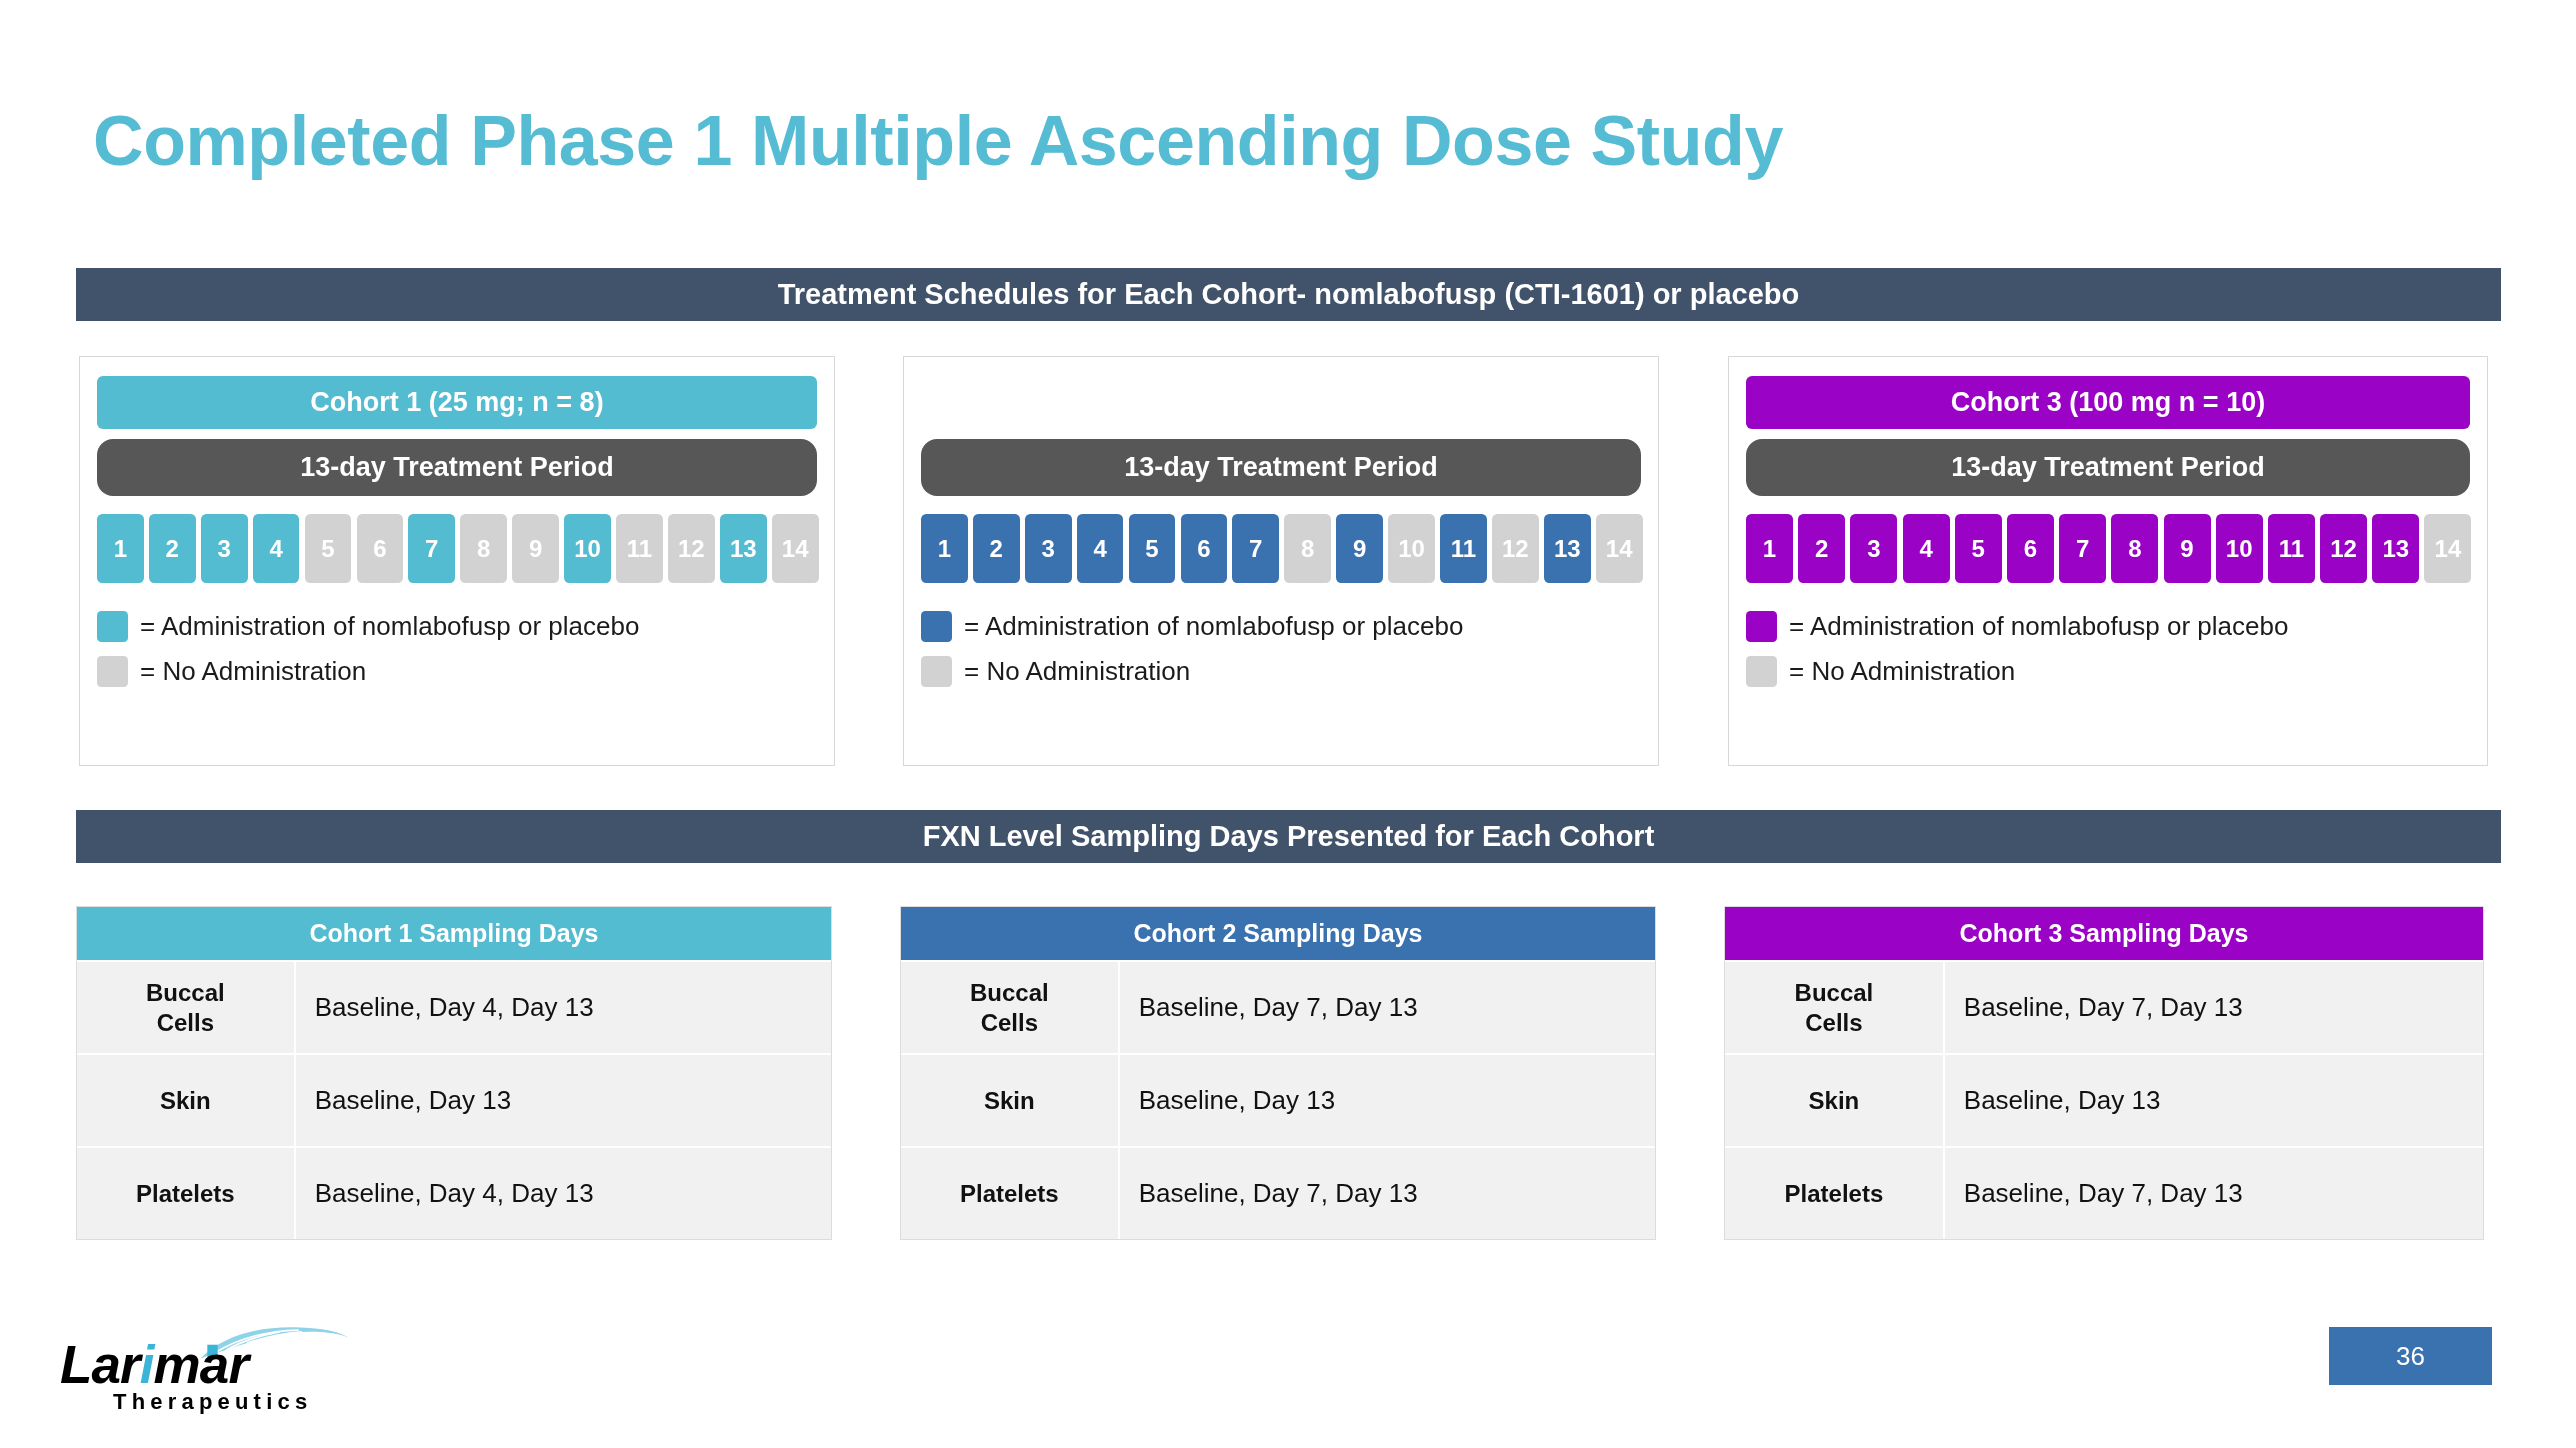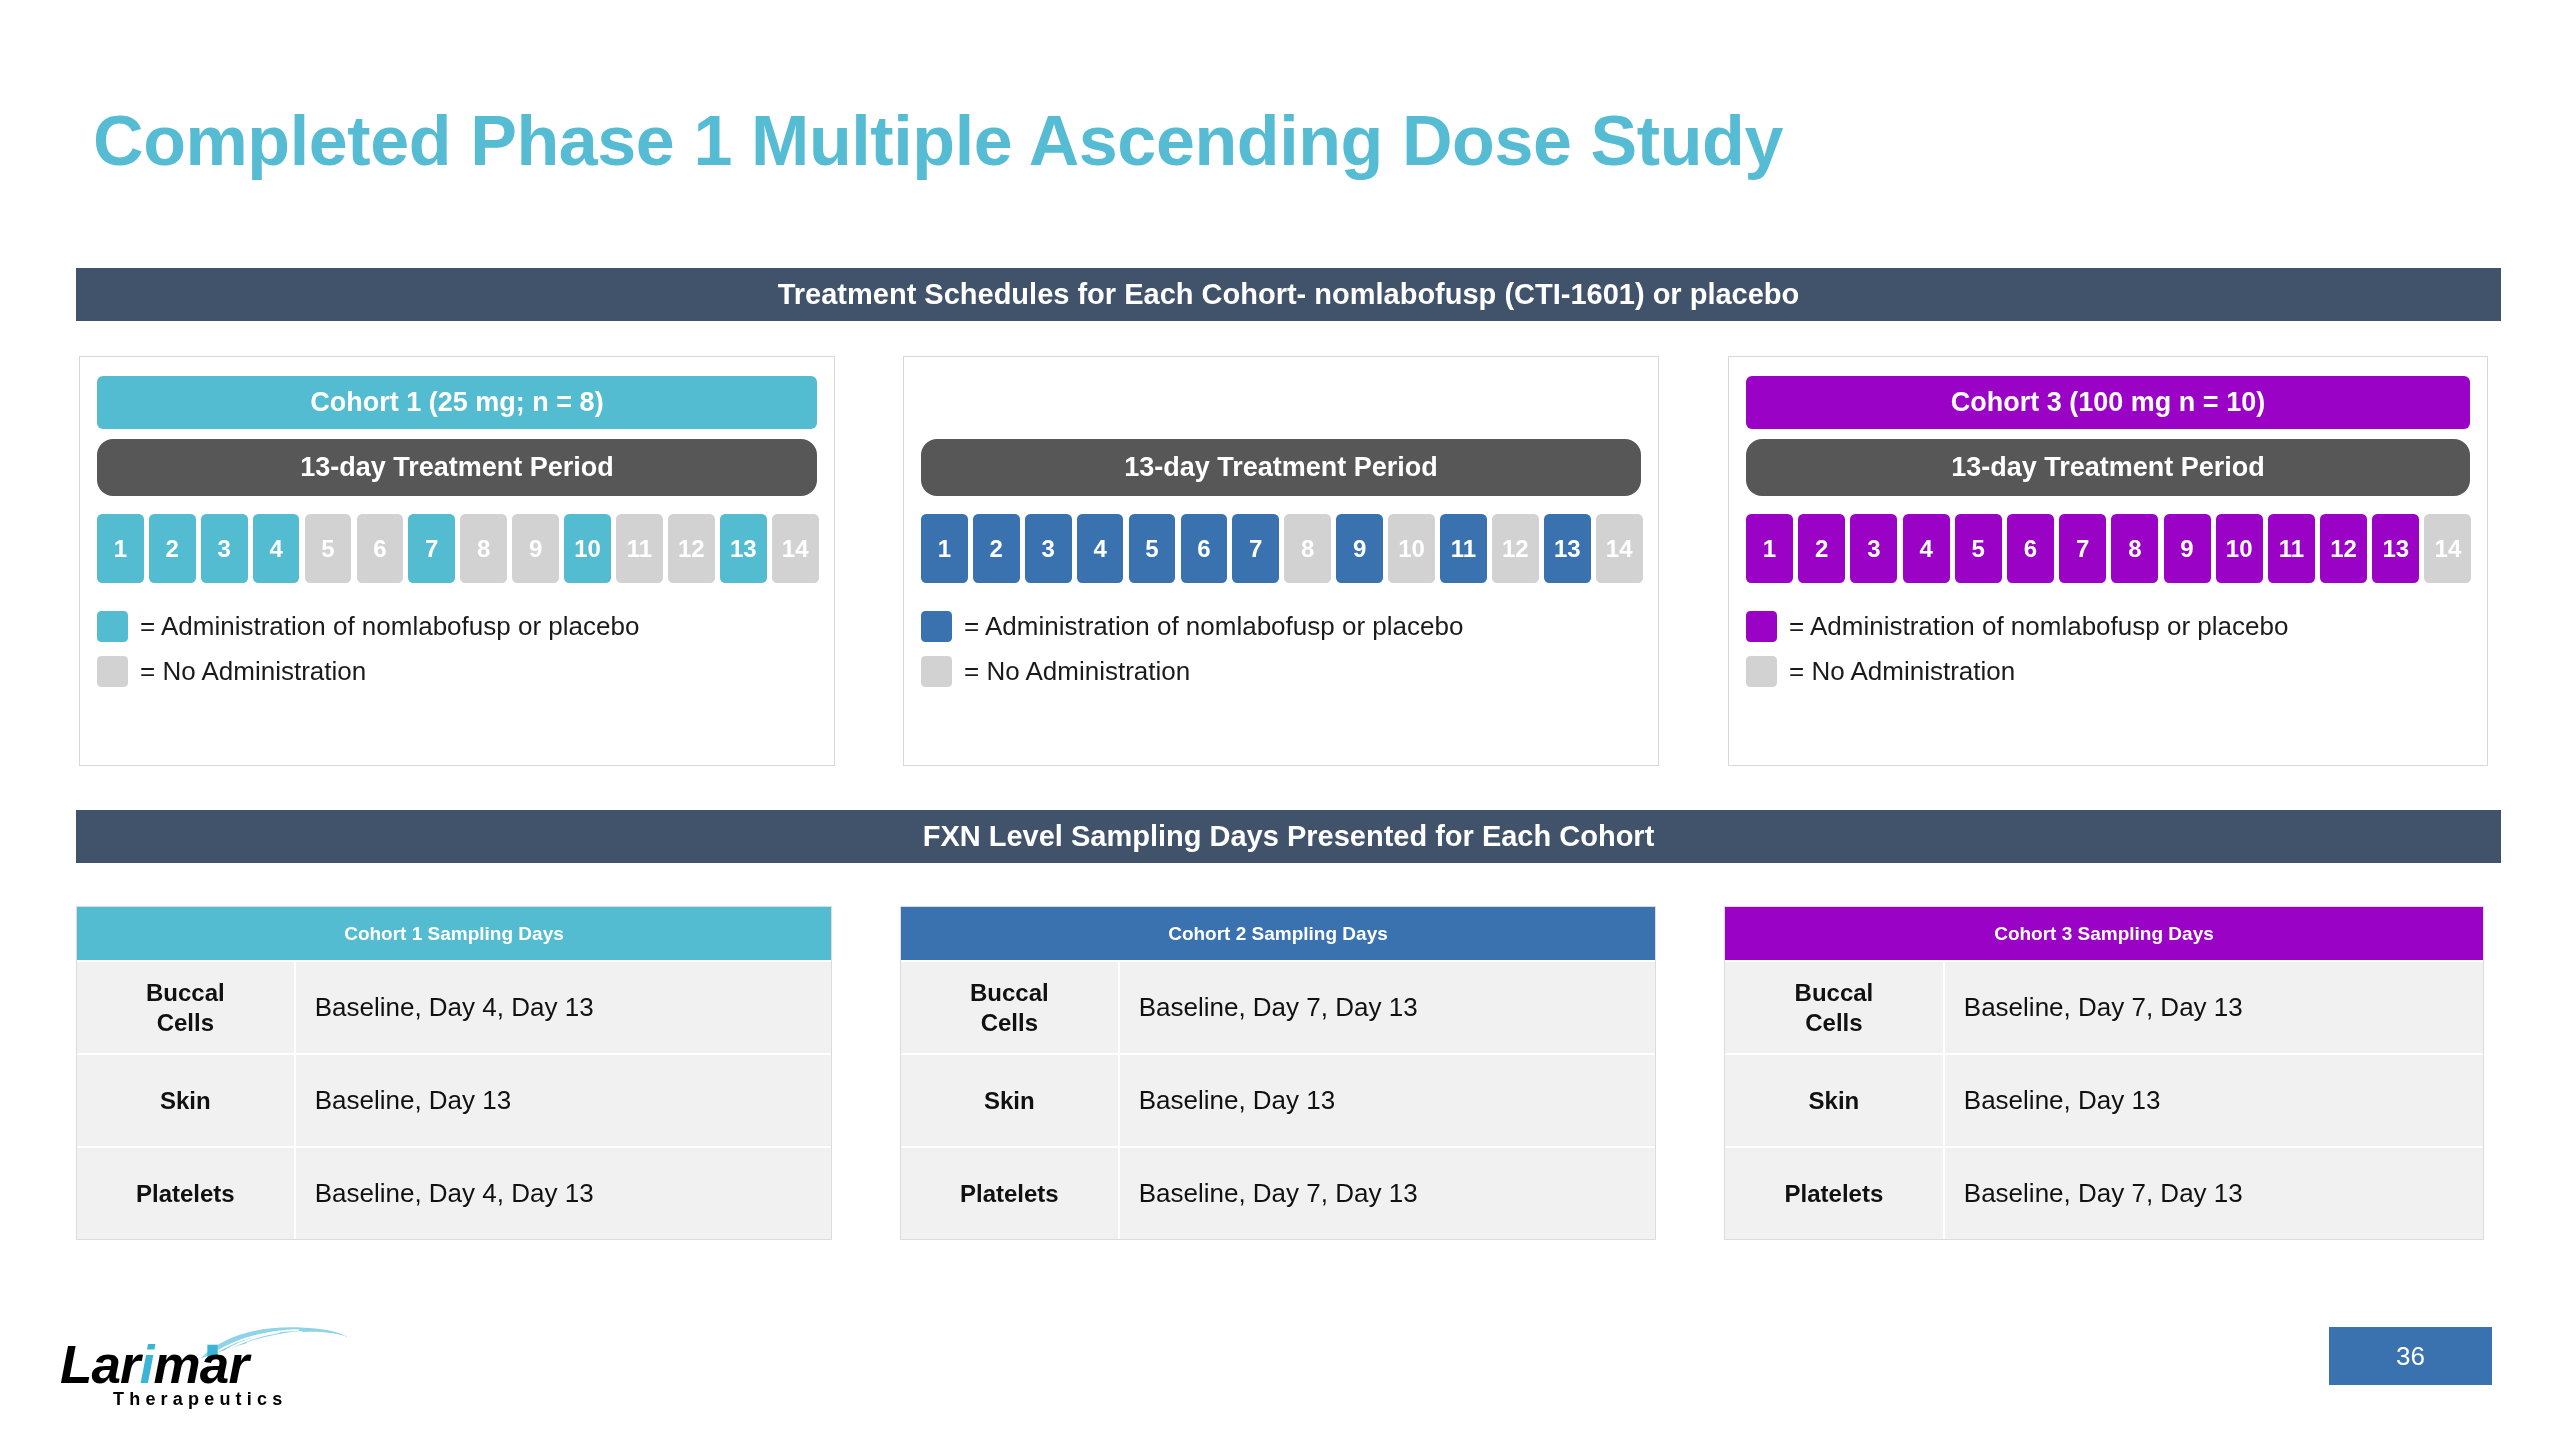--- a/index.html
+++ b/index.html
@@ -75,21 +75,21 @@
   .stable{
     position:absolute;top:0;width:756px;
     border:0.9px solid #dcdcdc;box-sizing:border-box;background:#ffffff;
   }
   .stable.c1{left:76px;}
   .stable.c2{left:900px;}
   .stable.c3{left:1724px;width:760px;}
   .stable-head{
     height:53px;color:#ffffff;
     display:flex;align-items:center;justify-content:center;
-    font-size:19px;font-weight:bold;
+    font-size:25px;font-weight:bold;
   }
   .srow{display:flex;height:91px;background:#f1f1f1;border-top:2.6px solid #ffffff;}
   .scell-label{
     width:29%;box-sizing:border-box;
     display:flex;align-items:center;justify-content:center;text-align:center;
     font-size:24px;font-weight:bold;color:#111111;line-height:1.22;
     border-right:2.6px solid #ffffff;
   }
   .scell-value{
     flex:1;box-sizing:border-box;
@@ -100,21 +100,21 @@
   
   .logo{position:absolute;left:60px;top:1322px;width:283px;height:94px;}
   .logo-word{
     position:absolute;left:0;top:12px;
     font-size:53px;font-weight:bold;font-style:italic;
     color:#000000;letter-spacing:-0.9px;
   }
   .logo-i{color:#3cb4d8;}
   .logo-sub{
     position:absolute;left:53px;top:67px;
-    font-size:18px;font-weight:bold;color:#000000;letter-spacing:5.2px;
+    font-size:22px;font-weight:bold;color:#000000;letter-spacing:5.2px;
   }
   .logo-helix{position:absolute;left:137px;top:1.7px;}
 
   .page-badge{
     position:absolute;left:2329px;top:1327px;width:163px;height:58px;
     background:#3a72b0;color:#ffffff;
     display:flex;align-items:center;justify-content:center;
     font-size:26px;
   }
 </style>

